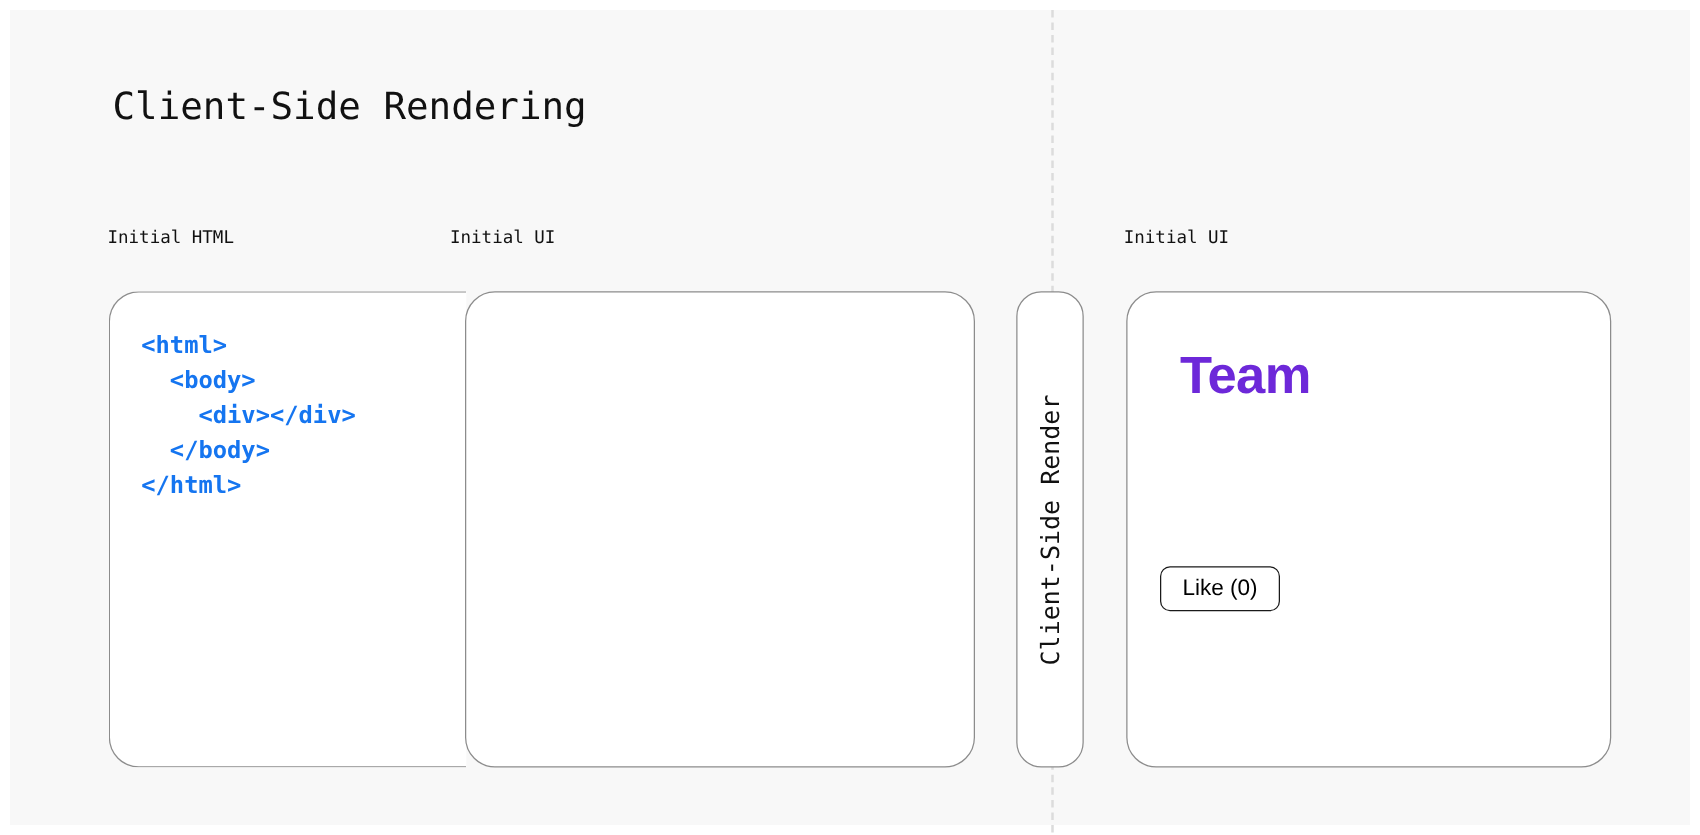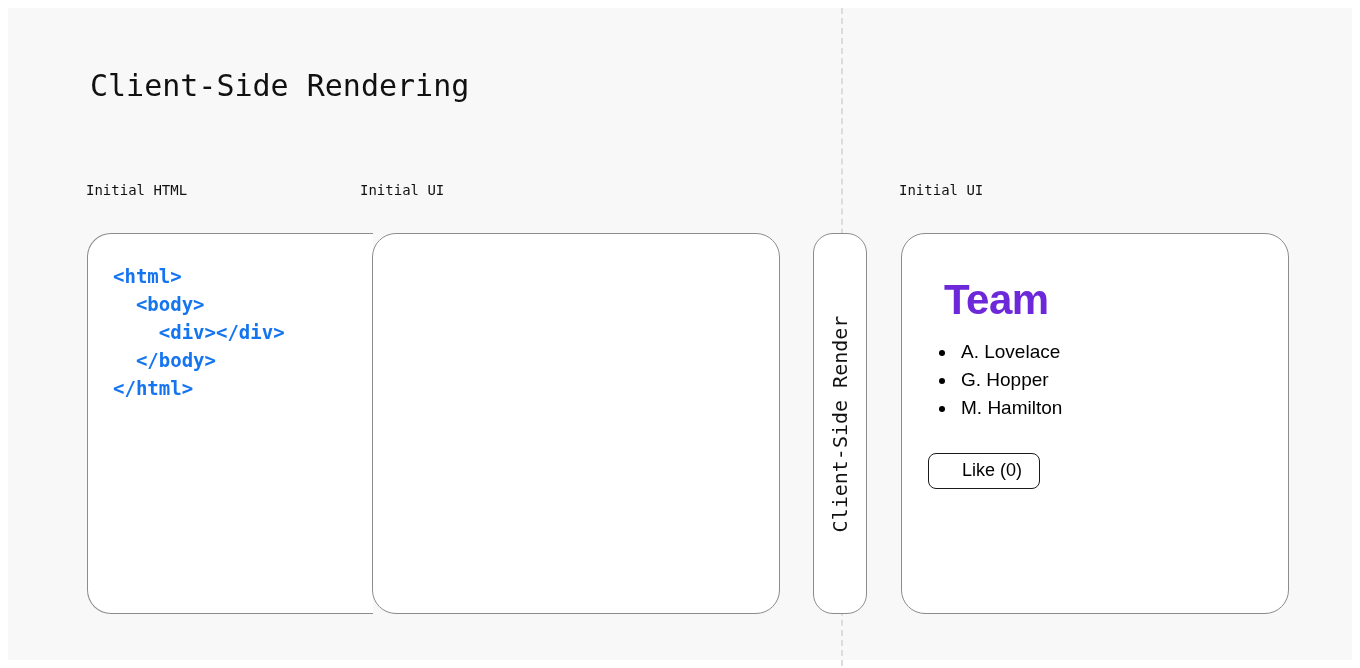--- a/index.html
+++ b/index.html
@@ -152,21 +152,21 @@
     font-size: 19px;
     line-height: 28px;
     color: #000000;
   }
   #rendered-list li { padding-left: 4px; }
 
   #like-button {
     position: absolute;
     left: 26px;
     top: 219px;
-    padding: 7px 17px 9px 33px;
+    padding: 7px 17px 9px 17px;
     background: #ffffff;
     border: 1.4px solid #1a1a1a;
     border-radius: 8px;
     font-family: "Liberation Sans", sans-serif;
     font-size: 18px;
     color: #000000;
     cursor: pointer;
     line-height: 1;
   }
 </style>
@@ -195,22 +195,17 @@
 
   <div class="panel" id="panel-initial-ui"></div>
 
   <div class="panel" id="panel-render-step">
     <span id="render-step-label">Client-Side Render</span>
   </div>
 
   <div class="panel" id="panel-rendered-ui">
     <h1 id="rendered-heading">Team</h1>
 
-    <ul id="rendered-list">
-      <li>A. Lovelace</li>
-      <li>G. Hopper</li>
-      <li>M. Hamilton</li>
-    </ul>
 
     <button id="like-button">Like (0)</button>
   </div>
 
 </div>
 
 </body></html>

